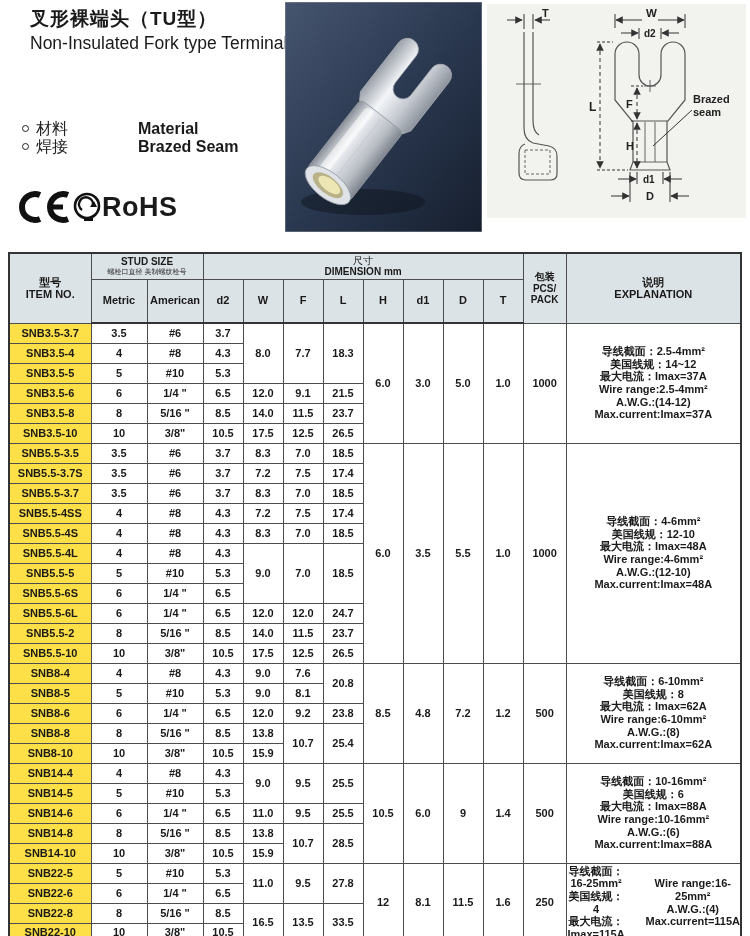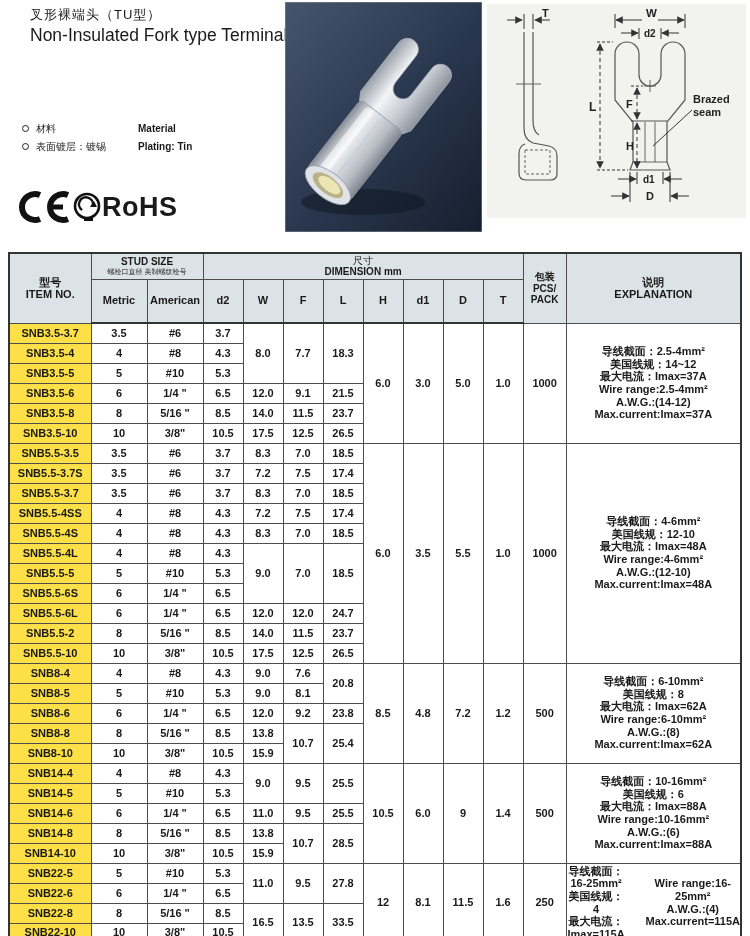--- a/index.html
+++ b/index.html
@@ -1,25 +1,25 @@
 <!DOCTYPE html>
 <html><head>
 <meta charset="utf-8">
 <style>
   html,body{margin:0;padding:0;background:#ffffff;}
   body{font-family:"Liberation Sans",sans-serif;color:#1a1a1a;}
   .sheet{position:relative;width:750px;height:936px;background:#fff;overflow:hidden;}
 
   
   .titles{position:absolute;left:30px;top:6px;}
-  .title-zh{font-size:13px;font-weight:normal;letter-spacing:1px;}
+  .title-zh{font-size:19px;font-weight:bold;letter-spacing:1px;}
   .title-en{font-size:17.5px;margin-top:1px;}
 
   .materials{position:absolute;left:22px;top:122px;}
-  .mat-row{display:flex;align-items:flex-start;margin-bottom:4px;font-size:10px;line-height:14px;}
+  .mat-row{display:flex;align-items:flex-start;margin-bottom:4px;font-size:16px;line-height:14px;}
   .bullet{flex:0 0 auto;width:5px;height:5px;border:1.5px solid #222;border-radius:50%;margin:3px 7px 0 0;}
   .mat-zh{width:102px;color:#222;}
   .mat-en{font-weight:bold;}
 
   .logos{position:absolute;left:16px;top:190px;display:flex;align-items:center;gap:0;}
   .rohs{font-size:27px;font-weight:800;letter-spacing:0.5px;}
 
   .photo{position:absolute;left:285px;top:2px;width:197px;height:230px;}
   .diagram{position:absolute;left:487px;top:4px;width:259px;height:214px;background:#f2f2ee;}
 
@@ -50,22 +50,22 @@
   </div>
 
   <div class="materials">
     <div class="mat-row">
       <span class="bullet"></span>
       <span class="mat-zh">材料</span>
       <span class="mat-en">Material</span>
     </div>
     <div class="mat-row">
       <span class="bullet"></span>
-      <span class="mat-zh">表面镀层：镀锡</span>
-      <span class="mat-en">Plating: Tin</span>
+      <span class="mat-zh">焊接</span>
+      <span class="mat-en">Brazed Seam</span>
     </div>
   </div>
 
   <div class="logos">
     <svg width="56" height="34" viewBox="0 0 56 34">
       <path d="M24,5 A13,13 0 1 0 24,29" stroke="#111" stroke-width="6" fill="none"></path>
       <path d="M52,5 A13,13 0 1 0 52,29" stroke="#111" stroke-width="6" fill="none"></path>
       <line x1="33" y1="17" x2="47" y2="17" stroke="#111" stroke-width="5"></line>
     </svg>
     <svg width="30" height="32" viewBox="0 0 30 32">

